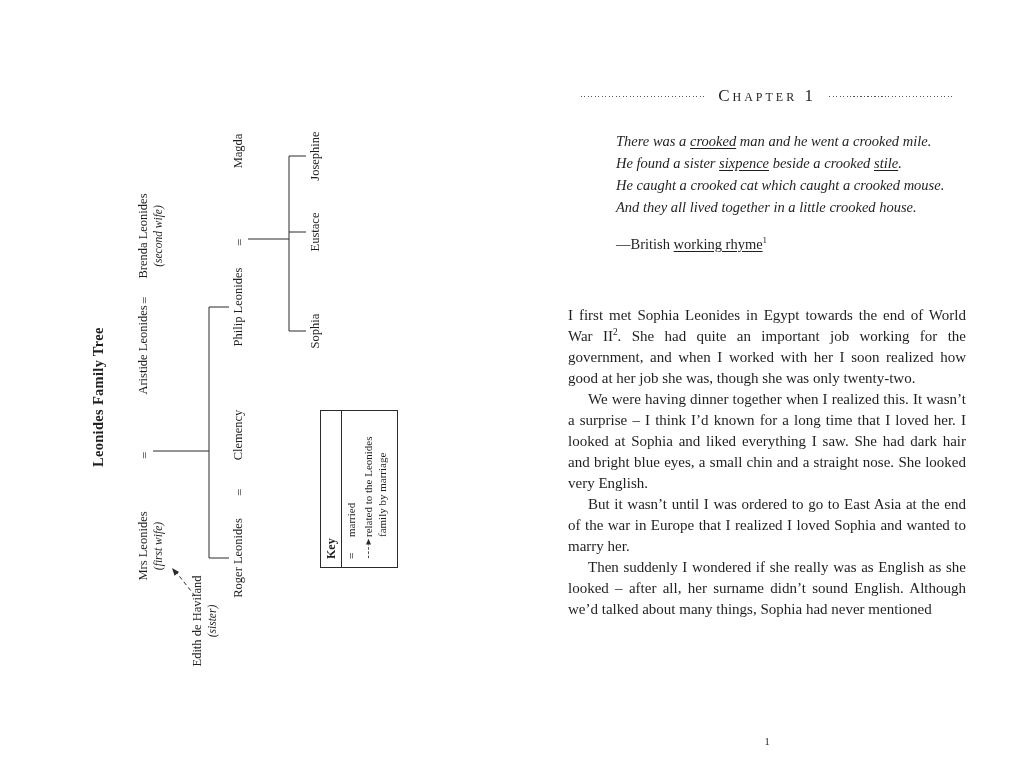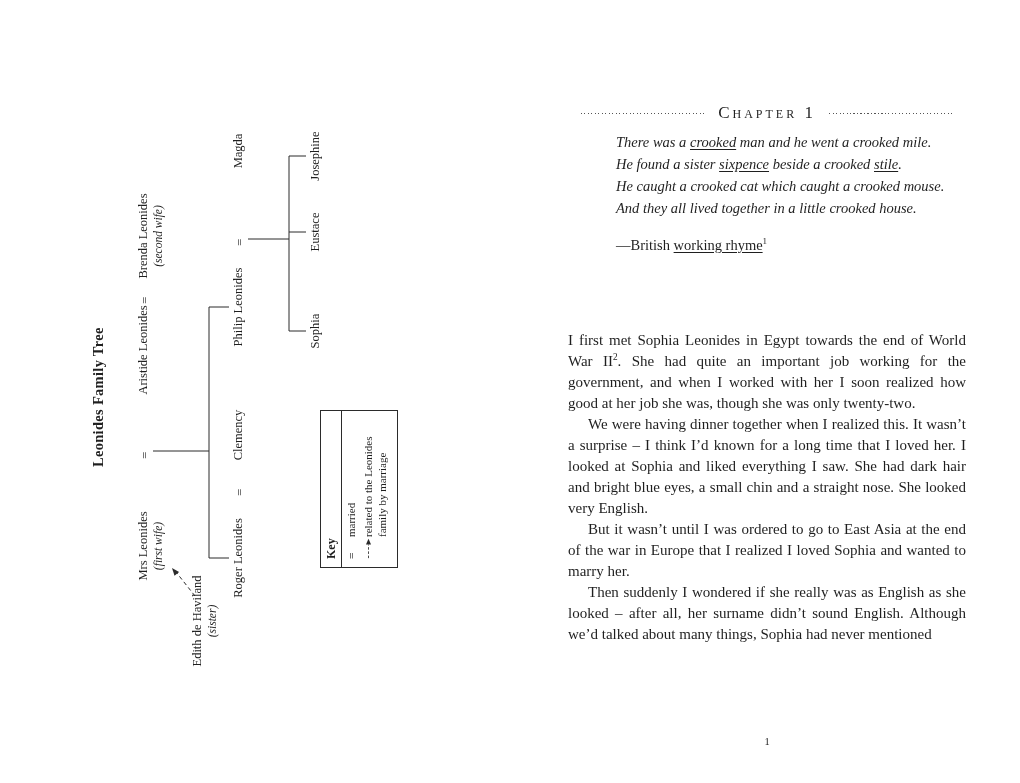--- a/index.html
+++ b/index.html
@@ -31,33 +31,33 @@
   }
   .key-title {
     font-weight:bold; font-size:12px; padding:3px 8px 2px 8px;
     border-bottom:1px solid #2b2b2b;
   }
   .key-row { display:flex; align-items:flex-start; padding:3px 6px 0 8px; font-size:11px; line-height:1.25; }
   .key-sym { width:22px; flex:0 0 22px; font-size:11.5px; }
   .key-label { flex:1; }
 
   
-  .right-page { position:absolute; left:568px; top:103px; width:398px; }
+  .right-page { position:absolute; left:568px; top:86px; width:398px; }
   .chapter-row { display:flex; align-items:center; }
   .leader {
     flex:1; height:1px; margin:0 13px;
     background-image:repeating-linear-gradient(to right,#555 0 1px,transparent 1px 3.5px);
   }
   .chapter-title {
     margin:0; font-weight:normal; font-size:17px;
     font-variant:small-caps; letter-spacing:3px; white-space:nowrap;
   }
-  .poem { margin:8px 0 0 48px; font-style:italic; font-size:14.5px; line-height:22px; }
+  .poem { margin:24px 0 0 48px; font-style:italic; font-size:14.5px; line-height:22px; }
   .attribution { margin:18px 0 0 48px; font-size:14.5px; }
-  .bodytext { margin-top:76px; font-size:15px; line-height:21px; text-align:justify; }
+  .bodytext { margin-top:52px; font-size:15px; line-height:21px; text-align:justify; }
   .bodytext p { margin:0; }
   .bodytext p + p { text-indent:20px; }
   .u { text-decoration:underline; text-underline-offset:2px; }
   sup { font-size:0.62em; line-height:0; vertical-align:super; }
   .page-number { position:absolute; left:568px; top:736px; width:398px; text-align:center; font-size:10.5px; }
 </style>
 </head>
 <body>
 
 <div class="page">

